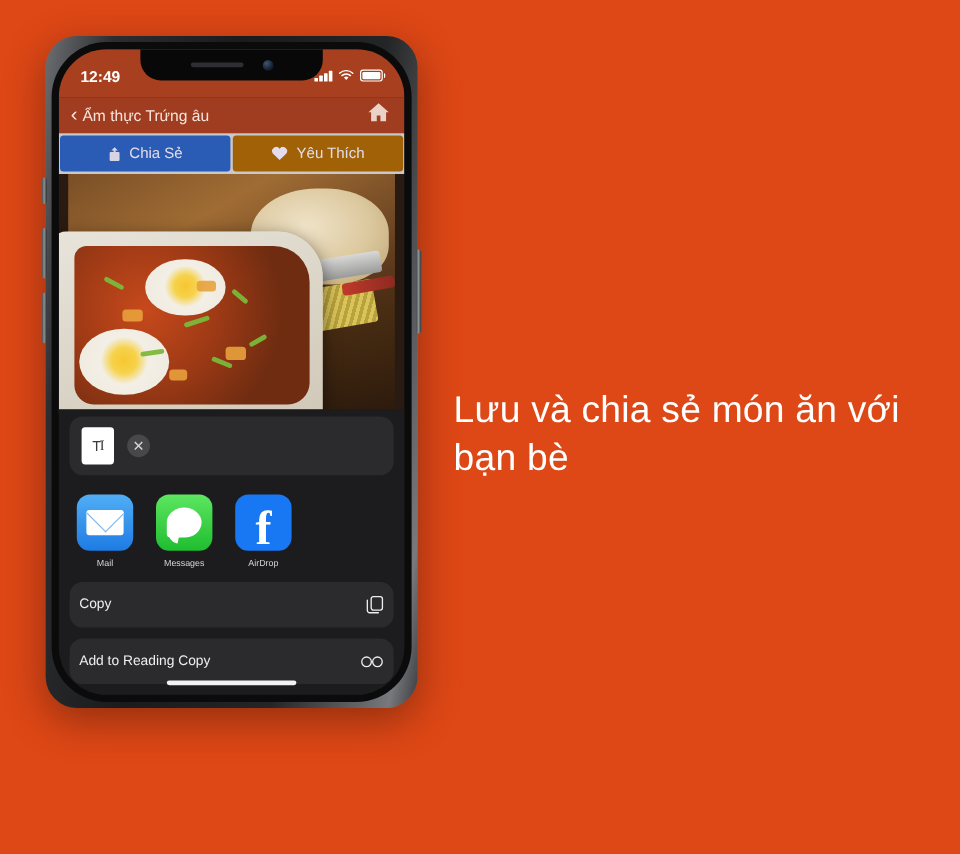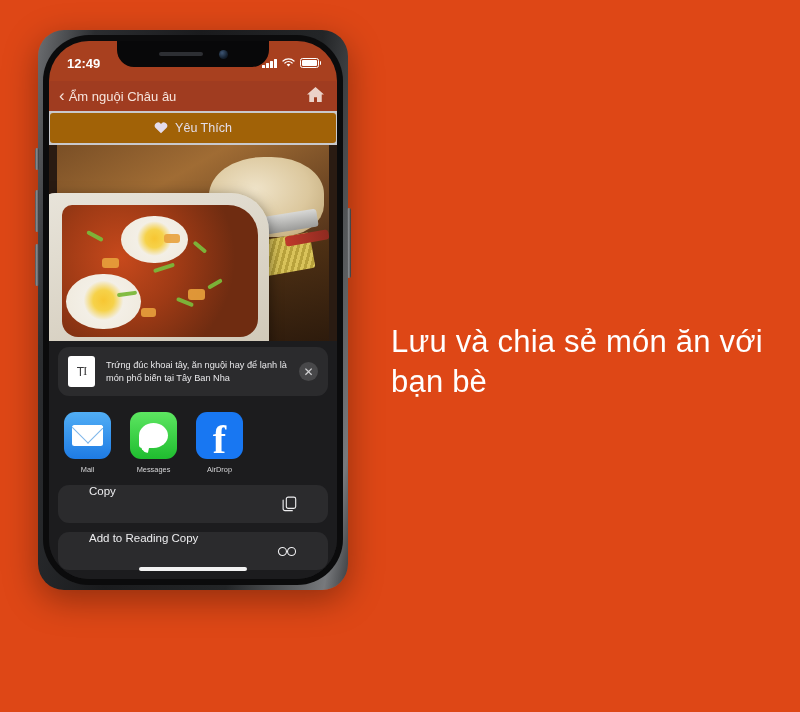--- a/index.html
+++ b/index.html
@@ -10,21 +10,21 @@
   }
   #stage {
     position: relative;
     width: 800px; height: 712px;
     background: #DE4716;
   }
 
   
   #caption {
     position: absolute;
-    left: 391px; top: 322px;
+    left: 378px; top: 322px;
     width: 400px;
     color: #FFFFFF;
     font-size: 31px;
     line-height: 40px;
     font-weight: 400;
     letter-spacing: 0.2px;
   }
 
   
   #phone {
@@ -194,22 +194,22 @@
                       border-radius: 0 0 0 8px; transform: rotate(12deg); }
   #ic-mail { background: linear-gradient(180deg,#51AEF5,#1E7BE4); display:flex; align-items:center; justify-content:center; }
   #mail-env { width:31px; height:21px; background:#fff; border-radius:2.5px; position:relative; overflow:hidden; }
   #mail-env:after { content:""; position:absolute; left:50%; top:-9px; transform:translateX(-50%) rotate(45deg);
                     width:22px; height:22px; border-right:1.6px solid #7db6ea; border-bottom:1.6px solid #7db6ea; background:#fff; }
   #ic-facebook { background: #1877F2; display:flex; align-items:flex-end; justify-content:center; }
   #fb-f { color:#fff; font-size: 40px; font-weight: bold; line-height: .94; font-family:"Liberation Serif",serif; }
 
   #actions { padding: 6px 0 0 0; }
   .row {
-    display: flex; 
-    height: 38px; padding: 0 31px;
+    display: flex; align-items: center;
+    height: 38px; padding: 0 8px;
     background: #2b2b2d; border-radius: 11px;
     color: #EDEDEF; font-size: 11.5px;
     margin-bottom: 9px;
   }
   .row-icon { margin-left: auto; color: #EDEDEF; display:flex; align-items:center; }
   #edit-actions { padding: 3px 13px 0 13px; color: #3C7CE8; font-size: 11.5px; }
 
   #home-indicator {
     position: absolute; left: 50%; transform: translateX(-50%);
     bottom: 8px; width: 108px; height: 4px;
@@ -255,30 +255,38 @@
                   <span></span>
                 </div>
                 <div class="battery-tip"></div>
             </div>
           </div>
         </div>
 
         <div id="navbar">
           <div id="nav-back">
             <span id="nav-chevron">‹</span>
-            <span>Ẩm nguội Châu âu</span>
+            <span>Ẩm thực Trứng âu</span>
           </div>
           <div id="nav-home">
             <svg width="19" height="17" viewBox="0 0 20 18">
               <path d="M10 1 1 9h2.4v8h5V12h3.2v5h5V9H19z" fill="#EBD2C8"></path>
             </svg>
           </div>
         </div>
 
         <div id="actionbar">
+          <div class="act" id="act-share">
+            <svg width="11" height="13" viewBox="0 0 12 14">
+              <rect x="1.5" y="5" width="9" height="8.2" rx="1" fill="#D9D4E4"></rect>
+              <path d="M6 0.6 9 3.6H3z" fill="#D9D4E4"></path>
+              <rect x="5.1" y="3" width="1.8" height="5" fill="#D9D4E4"></rect>
+            </svg>
+            <span>Chia Sẻ</span>
+          </div>
           <div class="act" id="act-fav">
             <svg width="14" height="12" viewBox="0 0 16 14">
               <path d="M8 13.2 1.4 6.8A3.8 3.8 0 0 1 8 2.4a3.8 3.8 0 0 1 6.6 4.4z" fill="#E4DCEC"></path>
             </svg>
             <span>Yêu Thích</span>
           </div>
         </div>
 
         <div id="photo">
           <div id="photo-pad">
@@ -307,21 +315,20 @@
           </div>
         </div>
 
         <div id="sheet">
 
           <div id="preview">
             <div id="preview-thumb">
               <span>T</span>
                 <span style="font-family:'Liberation Serif',serif">I</span>
             </div>
-            <div id="preview-text">Trứng đúc khoai tây, ăn nguội hay để lạnh là món phổ biến tại Tây Ban Nha</div>
             <div id="preview-close">✕</div>
           </div>
 
           <div id="apps">
             <div class="app">
               <div class="app-icon" id="ic-mail">
                   <div id="mail-env"></div>
                 </div>
               <div class="app-label">Mail</div>
             </div>

